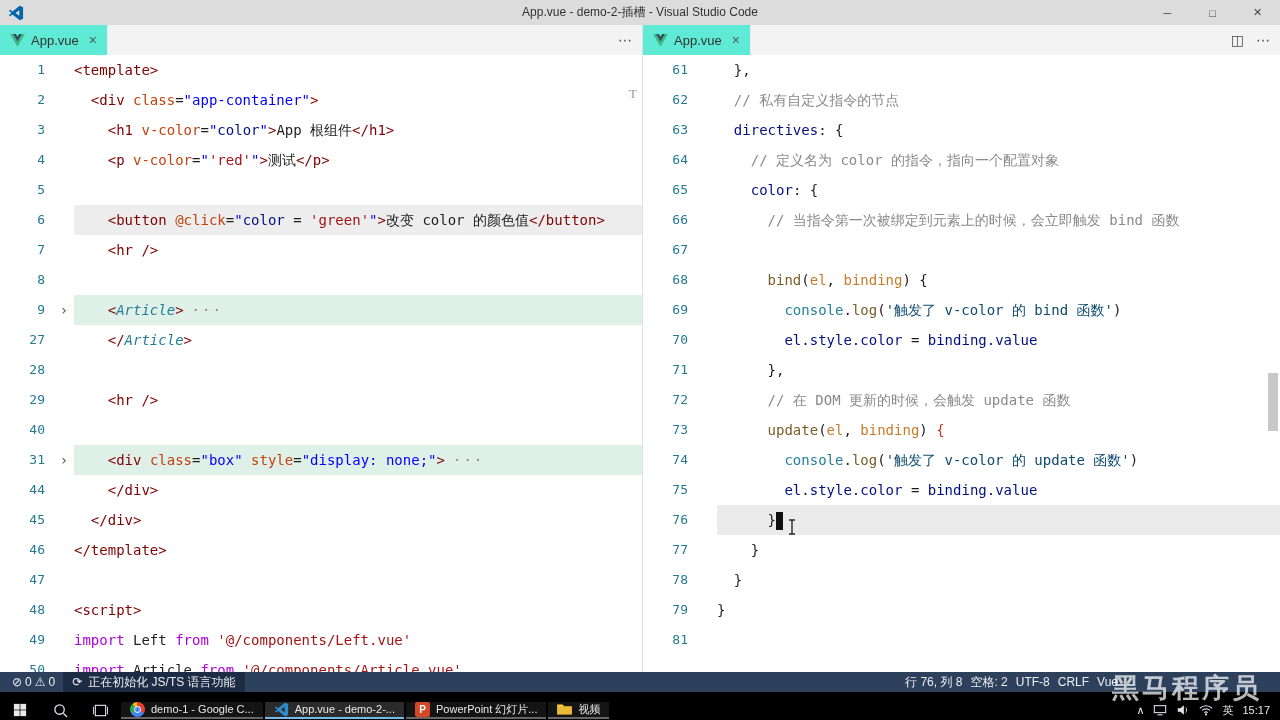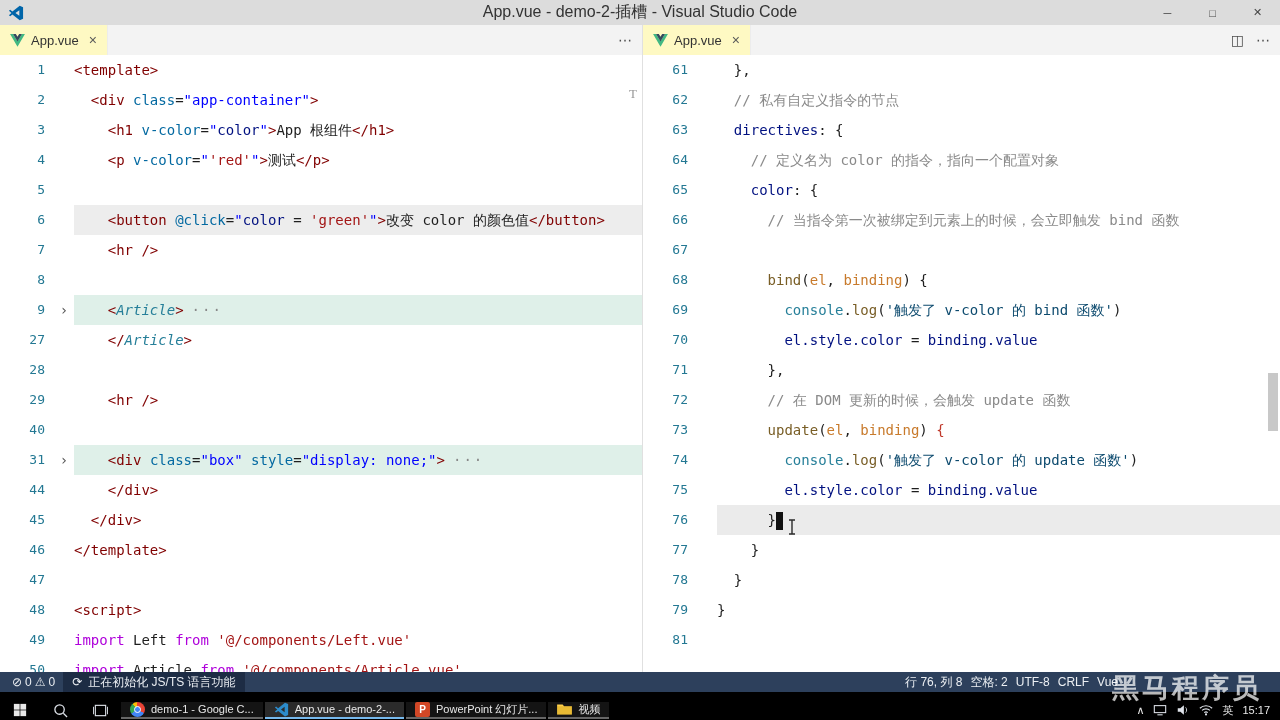--- a/index.html
+++ b/index.html
@@ -2,49 +2,49 @@
 <html><head>
 <meta charset="utf-8">
 <style>
   *{margin:0;padding:0;box-sizing:border-box}
   html,body{width:1280px;height:720px;overflow:hidden;background:#fff;
     font-family:"Liberation Sans",sans-serif;position:relative}
 
   
   .titlebar{height:25px;background:#dcdcdc;display:flex;align-items:center;position:relative}
   .tb-logo{width:16px;height:16px;margin-left:8px;z-index:2}
-  .tb-title{position:absolute;left:0;right:0;text-align:center;font-size:16px;color:#333}
+  .tb-title{position:absolute;left:0;right:0;text-align:center;font-size:12px;color:#333}
   .tb-controls{margin-left:auto;display:flex;z-index:2}
   .tb-btn{width:45px;height:25px;display:flex;align-items:center;justify-content:center;
     font-size:11px;color:#444}
 
   
   .main{display:flex;height:647px}
   .group{width:642px;display:flex;flex-direction:column;background:#fff;position:relative}
   .group.right{flex:1;border-left:1px solid #e0e0e0}
   .tabbar{height:30px;background:#f3f3f3;display:flex;align-items:stretch;flex:none}
-  .tab{display:flex;align-items:center;gap:6px;padding:11px 10px;background:#fef9c3;
+  .tab{display:flex;align-items:center;gap:6px;padding:11px 10px;background:#5eead4;
     font-size:13px;color:#333;border-right:1px solid #ececec}
   .tab .close{color:#5a5a5a;font-size:14px;margin-left:4px}
   .tab-actions{margin-left:auto;display:flex;align-items:center;gap:12px;padding-right:10px;
     color:#4d4d4d;font-size:14px}
   .editor{flex:1;overflow:hidden;position:relative;
     font-family:"DejaVu Sans Mono","Liberation Mono",monospace;font-size:14px;line-height:30px}
   .row{display:flex;height:30px;white-space:pre}
   .num{width:54px;text-align:right;padding-right:9px;color:#237893;flex:none;font-size:13px}
   .fold{width:20px;flex:none;color:#555;text-align:center;font-size:14px}
   .code{flex:1;color:#1e1e1e}
   .row.hl-gray .code{background:#ededed}
   .row.hl-teal .code{background:#dff0e9}
   .row.hl-cur  .code{background:#ebebeb}
 
   
   .tk-tag{color:#800000}
   .tk-cmp{color:#267f99;font-style:italic}
-  .tk-attr{color:#0369a1}
+  .tk-attr{color:#c2410c}
   .tk-aval{color:#0000ff}
   .tk-var{color:#001080}
   .tk-str{color:#a31515}
   .tk-str2{color:#0c4a6e}
   .tk-kw{color:#af00db}
   .tk-fn{color:#795e26}
   .tk-par{color:#c87a2b;}
   .tk-cls{color:#267f99}
   .tk-cmt{color:#8a8a8a}
   .tk-brhl{color:#c0392b}

